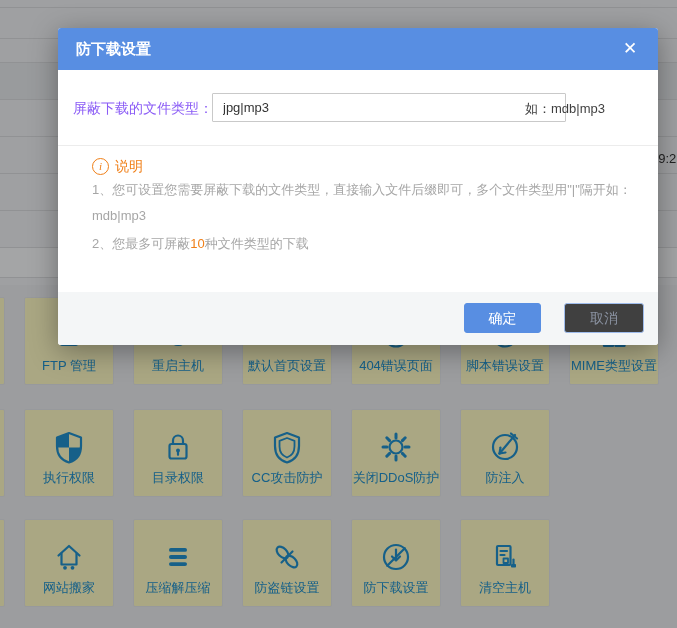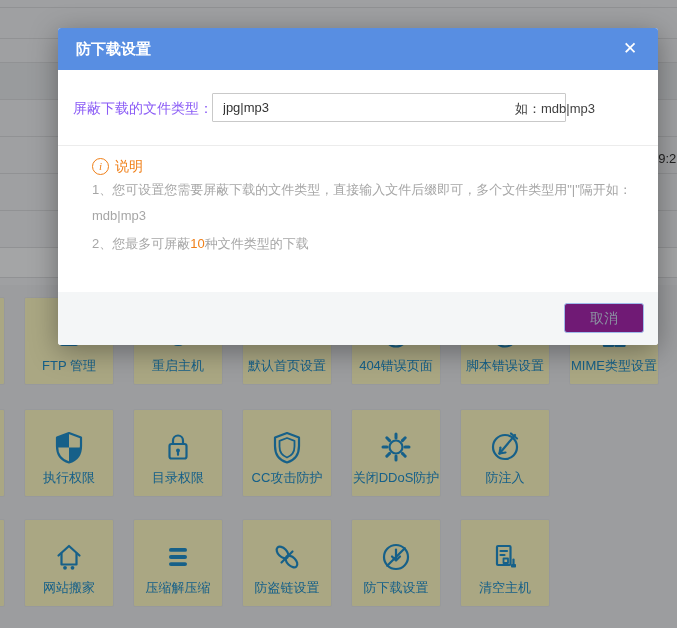--- a/index.html
+++ b/index.html
@@ -34,36 +34,36 @@
   .dlg-header{position:absolute;left:0;top:0;width:100%;height:42px;background:#588ee2;
           border-radius:3px 3px 0 0;}
   .dlg-title{position:absolute;left:18px;top:0;line-height:42px;color:#ffffff;
           font-size:15px;font-weight:bold;}
   .dlg-close{position:absolute;right:14px;top:0;width:28px;height:42px;line-height:42px;
           text-align:center;color:#ffffff;font-size:17px;font-weight:bold;cursor:pointer;}
   .frm-label{position:absolute;left:15px;top:72px;font-size:14px;color:#8b5cf6;}
   .frm-input{position:absolute;left:154px;top:65px;width:354px;height:29px;box-sizing:border-box;
           border:1px solid #c9c9c9;border-radius:1px;padding:0 10px;font-size:13px;color:#333;
           font-family:"Liberation Sans","DejaVu Sans",sans-serif;outline:none;}
-  .frm-hint{position:absolute;left:457px;top:72px;font-size:13px;color:#3f3f3f;}
+  .frm-hint{position:absolute;left:467px;top:72px;font-size:13px;color:#3f3f3f;}
   .dlg-divider{position:absolute;left:0;top:117px;width:100%;height:0;border-top:1px solid #ececec;}
   .note-icon{position:absolute;left:34px;top:130px;width:15px;height:15px;border:1.5px solid #f07f17;
           border-radius:50%;color:#f07f17;font-size:11px;line-height:15px;text-align:center;
           font-style:italic;font-family:"Liberation Serif","DejaVu Serif",serif;}
   .note-title{position:absolute;left:57px;top:130px;font-size:14px;color:#f07f17;}
   .note-line{position:absolute;left:34px;font-size:13px;color:#a6a6a6;white-space:nowrap;}
   .nl1{top:153px;} .nl2{top:180px;} .nl3{top:207px;}
   .hl{color:#f07f17;}
   .dlg-footer{position:absolute;left:0;top:264px;width:100%;height:53px;background:#f4f6f7;
           border-radius:0 0 3px 3px;}
   .btn{position:absolute;top:11px;height:30px;box-sizing:border-box;border-radius:3px;
           font-size:14px;text-align:center;line-height:30px;cursor:pointer;
           font-family:"Liberation Sans","DejaVu Sans",sans-serif;}
   .btn-ok{left:406px;width:77px;background:#588ee2;color:#ffffff;border:1px solid #588ee2;line-height:28px;}
-  .btn-cancel{left:506px;width:80px;background:#701a75;color:#8b93a2;border:1px solid #9fbcec;line-height:28px;}
+  .btn-cancel{left:506px;width:80px;background:#404040;color:#8b93a2;border:1px solid #9fbcec;line-height:28px;}
 </style>
 </head>
 <body>
 
 <div id="stage">
 
   <div class="bg">
     <div class="bg-rows">
       <div class="bg-band-header"></div>
       <div class="bg-band-light"></div>
@@ -270,17 +270,18 @@
 
     <div class="dlg-divider"></div>
 
     <span class="note-icon">i</span>
     <span class="note-title">说明</span>
     <div class="note-line nl1">1、您可设置您需要屏蔽下载的文件类型，直接输入文件后缀即可，多个文件类型用"|"隔开如：</div>
     <div class="note-line nl2">mdb|mp3</div>
     <div class="note-line nl3"><span>2、您最多可屏蔽</span><span class="hl">10</span><span>种文件类型的下载</span></div>
 
     <div class="dlg-footer">
+      <div class="btn btn-ok">确定</div>
       <div class="btn btn-cancel">取消</div>
     </div>
   </div>
 
 </div>
 
 </body></html>

